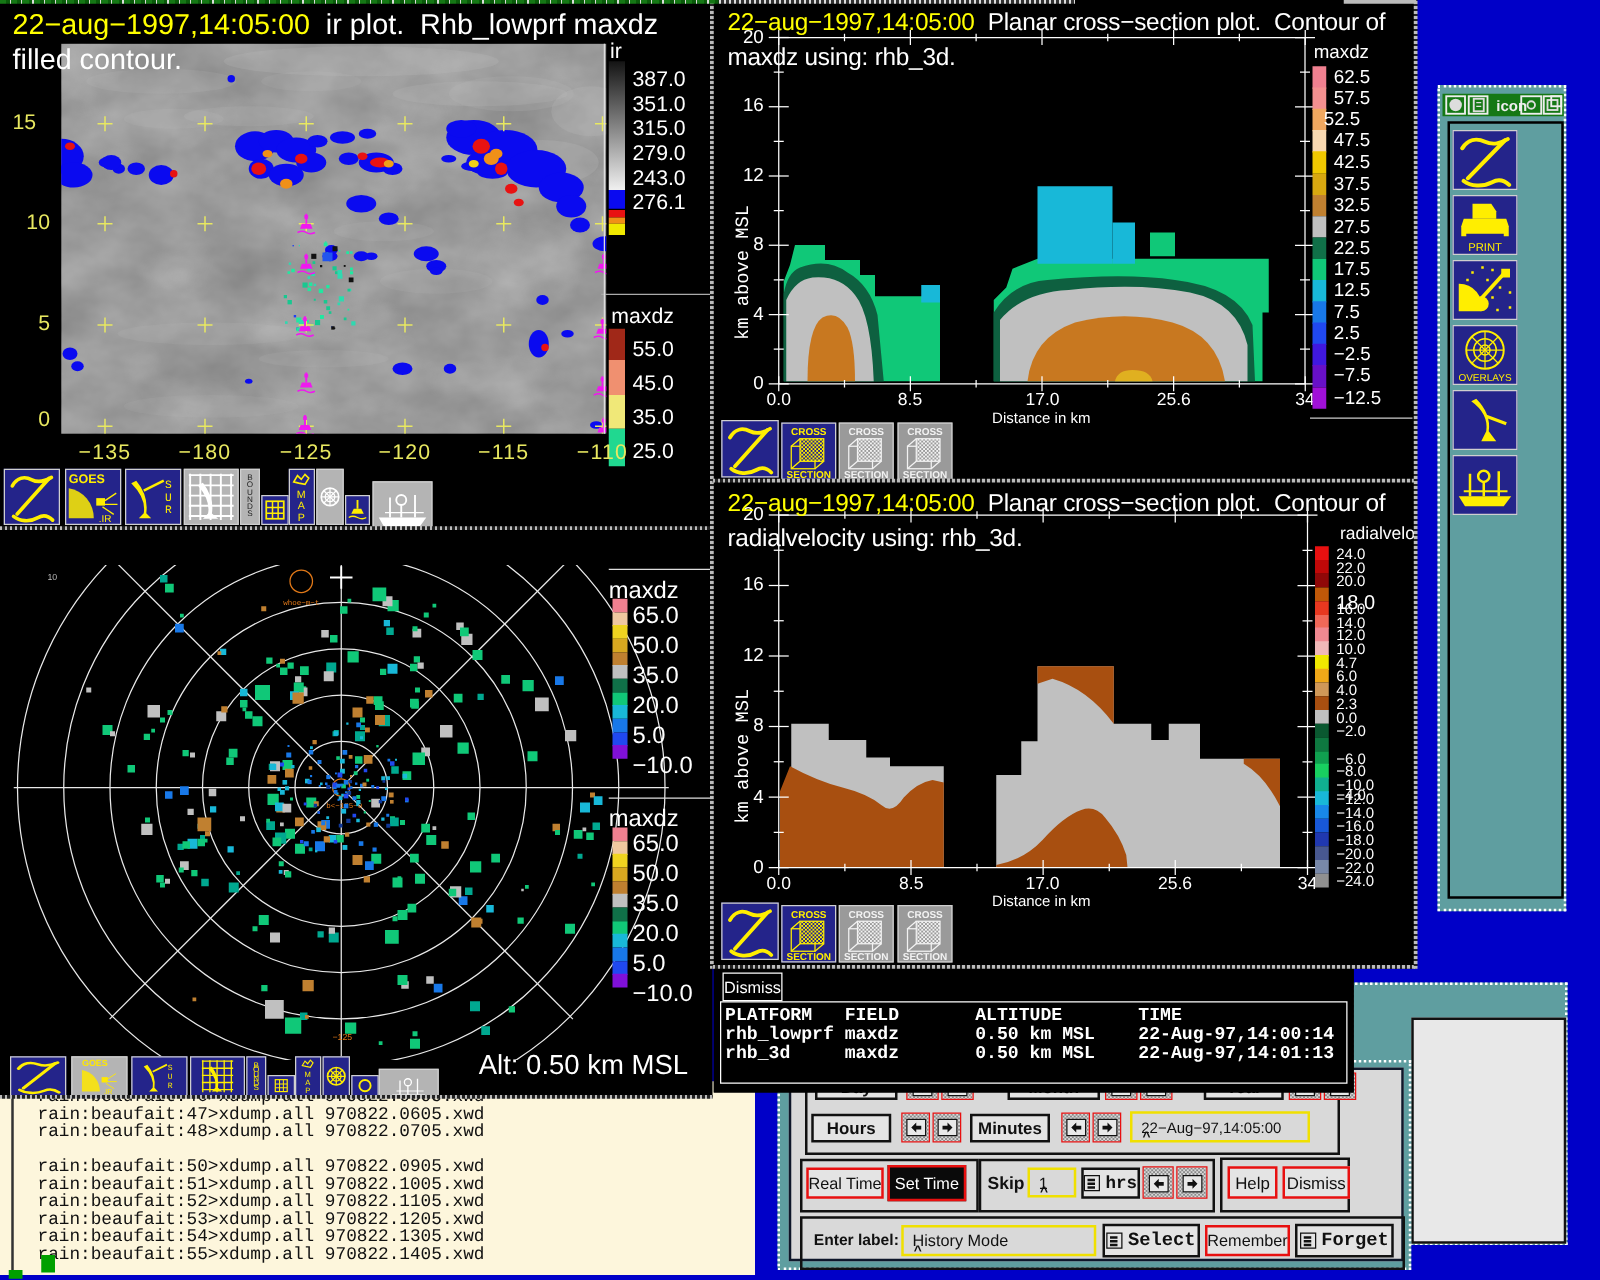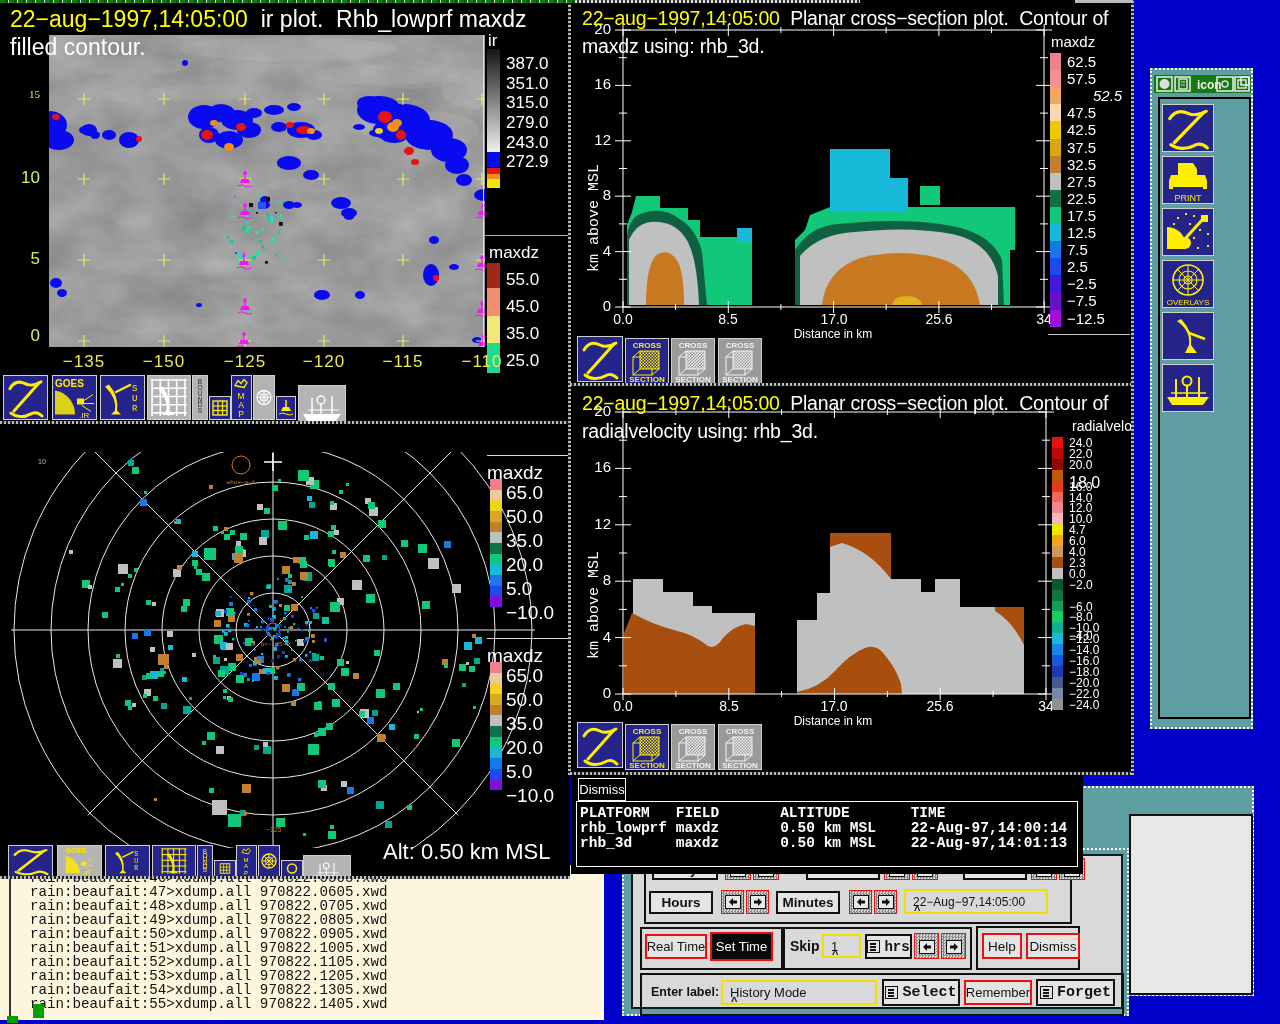--- a/index.html
+++ b/index.html
@@ -5,21 +5,20 @@
 .ttl{position:absolute;font-size:23px;letter-spacing:0px;white-space:pre;color:#fff;z-index:3;}
 .y{color:#ffff00;}
 .ttl2{position:absolute;font-size:19.5px;letter-spacing:-0.2px;white-space:pre;color:#fff;z-index:3;}
 .mono{font-family:'Liberation Mono',monospace;}
 svg{display:block;position:absolute;}
 </style></head><body>
 <div class="abs" style="left:0;top:865px;width:604px;height:155px;background:#fdf6dc;color:#111;font-family:'Liberation Mono',monospace;font-size:14.2px;overflow:hidden;">
     <div style="position:absolute;left:30px;top:5px;">rain:beaufait:46&gt;xdump.all 970822.0505.xwd</div>
     <div style="position:absolute;left:30px;top:19px;">rain:beaufait:47&gt;xdump.all 970822.0605.xwd</div>
     <div style="position:absolute;left:30px;top:33px;">rain:beaufait:48&gt;xdump.all 970822.0705.xwd</div>
-    <div style="position:absolute;left:30px;top:47px;">rain:beaufait:49&gt;xdump.all 970822.0805.xwd</div>
     <div style="position:absolute;left:30px;top:61px;">rain:beaufait:50&gt;xdump.all 970822.0905.xwd</div>
     <div style="position:absolute;left:30px;top:75px;">rain:beaufait:51&gt;xdump.all 970822.1005.xwd</div>
     <div style="position:absolute;left:30px;top:89px;">rain:beaufait:52&gt;xdump.all 970822.1105.xwd</div>
     <div style="position:absolute;left:30px;top:103px;">rain:beaufait:53&gt;xdump.all 970822.1205.xwd</div>
     <div style="position:absolute;left:30px;top:117px;">rain:beaufait:54&gt;xdump.all 970822.1305.xwd</div>
     <div style="position:absolute;left:30px;top:131px;">rain:beaufait:55&gt;xdump.all 970822.1405.xwd</div>
     <div style="position:absolute;left:9px;top:0;width:2px;height:155px;background:#333;"></div>
     <div style="position:absolute;left:33px;top:139px;width:11px;height:14px;background:#00a000;"></div>
   </div>
 <div class="abs" style="left:0;top:0;width:570px;height:424px;background:#000;overflow:hidden;">
@@ -266,37 +265,37 @@
     <div class="abs" style="left:487px;top:49px;width:13px;height:103px;background:linear-gradient(#141414,#f0f0f0);"></div>
     <div class="abs" style="left:487px;top:152px;width:13px;height:15px;background:#0a0af0;"></div>
     <div class="abs" style="left:487px;top:168px;width:13px;height:6px;background:#e81212;"></div>
     <div class="abs" style="left:487px;top:174px;width:13px;height:5px;background:#f09018;"></div>
     <div class="abs" style="left:487px;top:179px;width:13px;height:9px;background:#f0e800;"></div>
     <div class="abs" style="left:506px;top:54px;color:#fff;font-size:17px;">387.0</div>
     <div class="abs" style="left:506px;top:74px;color:#fff;font-size:17px;">351.0</div>
     <div class="abs" style="left:506px;top:93px;color:#fff;font-size:17px;">315.0</div>
     <div class="abs" style="left:506px;top:113px;color:#fff;font-size:17px;">279.0</div>
     <div class="abs" style="left:506px;top:133px;color:#fff;font-size:17px;">243.0</div>
-    <div class="abs" style="left:506px;top:152px;color:#fff;font-size:17px;">272.9</div>
+    <div class="abs" style="left:506px;top:152px;color:#fff;font-size:17px;">276.1</div>
     <div class="abs" style="left:481px;top:235px;width:89px;height:1px;background:#aaa;"></div>
     <div class="abs" style="left:489px;top:243px;color:#fff;font-size:17px;">maxdz</div>
     <div class="abs" style="left:487px;top:263px;width:13px;height:25px;background:#a02818;"></div>
     <div class="abs" style="left:487px;top:288px;width:13px;height:28px;background:#f09070;"></div>
     <div class="abs" style="left:487px;top:316px;width:13px;height:27px;background:#f0e878;"></div>
     <div class="abs" style="left:487px;top:343px;width:13px;height:30px;background:#20d890;"></div>
     <div class="abs" style="left:506px;top:270px;color:#fff;font-size:17px;">55.0</div>
     <div class="abs" style="left:506px;top:297px;color:#fff;font-size:17px;">45.0</div>
     <div class="abs" style="left:506px;top:324px;color:#fff;font-size:17px;">35.0</div>
     <div class="abs" style="left:506px;top:351px;color:#fff;font-size:17px;">25.0</div>
-    <div class="abs" style="left:10px;top:88px;width:30px;text-align:right;color:#e8e860;font-size:11px;font-family:Liberation Serif, serif;">15</div>
+    <div class="abs" style="left:10px;top:88px;width:30px;color:#e8e860;font-size:17px;">15</div>
     <div class="abs" style="left:10px;top:168px;width:30px;text-align:right;color:#e8e860;font-size:17px;">10</div>
     <div class="abs" style="left:10px;top:249px;width:30px;text-align:right;color:#e8e860;font-size:17px;">5</div>
     <div class="abs" style="left:10px;top:326px;width:30px;text-align:right;color:#e8e860;font-size:17px;">0</div>
     <div class="abs" style="left:56px;top:352px;width:56px;text-align:center;color:#e8e860;font-size:17px;letter-spacing:1px;">−135</div>
-    <div class="abs" style="left:136px;top:352px;width:56px;text-align:center;color:#e8e860;font-size:17px;letter-spacing:1px;">−150</div>
+    <div class="abs" style="left:136px;top:352px;width:56px;text-align:center;color:#e8e860;font-size:17px;letter-spacing:1px;">−180</div>
     <div class="abs" style="left:217px;top:352px;width:56px;text-align:center;color:#e8e860;font-size:17px;letter-spacing:1px;">−125</div>
     <div class="abs" style="left:296px;top:352px;width:56px;text-align:center;color:#e8e860;font-size:17px;letter-spacing:1px;">−120</div>
     <div class="abs" style="left:375px;top:352px;width:56px;text-align:center;color:#e8e860;font-size:17px;letter-spacing:1px;">−115</div>
     <div class="abs" style="left:454px;top:352px;width:56px;text-align:center;color:#e8e860;font-size:17px;letter-spacing:1px;">−110</div>
     <div class="abs" style="left:483px;top:35px;width:1px;height:312px;background:#ddd;"></div>
     <div class="abs" style="left:3px;top:375px;width:45px;height:45px;background:#24248a;border:1px solid #cfcfcf;box-sizing:border-box;">
       <svg width="43" height="43" viewBox="0 0 44 44" preserveAspectRatio="none">
         <g stroke="#ffee00" fill="none" stroke-width="3" stroke-linecap="round">
           <path d="M6 13 C10 6 16 5 22 8 C28 11 33 9 38 6"></path>
           <path d="M36 7 L10 36"></path>
@@ -977,21 +976,21 @@
       <text x="474" y="324" font-size="14" fill="#fff" text-anchor="middle" font-family="Liberation Sans">34</text>
       <text x="263" y="338" font-size="12" fill="#fff" text-anchor="middle" font-family="Liberation Sans">Distance in km</text>
       <text x="28" y="218" font-size="15" fill="#fff" text-anchor="middle" font-family="Liberation Mono" transform="rotate(-90 28 218)">km above MSL</text>
     </svg>
     <div class="abs" style="left:481px;top:33px;color:#fff;font-size:15px;">maxdz</div>
     <div class="abs" style="left:480px;top:53.0px;width:11px;height:17.6px;background:#f08090;"></div>
     <div class="abs" style="left:497px;top:53.0px;color:#fff;font-size:15px;">62.5</div>
     <div class="abs" style="left:480px;top:70.1px;width:11px;height:17.6px;background:#f49090;"></div>
     <div class="abs" style="left:497px;top:70.1px;color:#fff;font-size:15px;">57.5</div>
     <div class="abs" style="left:480px;top:87.2px;width:11px;height:17.6px;background:#f0a860;"></div>
-    <div class="abs" style="left:523px;top:87.2px;color:#fff;font-size:15px;font-style:italic;">52.5</div>
+    <div class="abs" style="left:489px;top:87.2px;color:#fff;font-size:15px;">52.5</div>
     <div class="abs" style="left:480px;top:104.3px;width:11px;height:17.6px;background:#f8d8b0;"></div>
     <div class="abs" style="left:497px;top:104.3px;color:#fff;font-size:15px;">47.5</div>
     <div class="abs" style="left:480px;top:121.4px;width:11px;height:17.6px;background:#f0c800;"></div>
     <div class="abs" style="left:497px;top:121.4px;color:#fff;font-size:15px;">42.5</div>
     <div class="abs" style="left:480px;top:138.5px;width:11px;height:17.6px;background:#d8a810;"></div>
     <div class="abs" style="left:497px;top:138.5px;color:#fff;font-size:15px;">37.5</div>
     <div class="abs" style="left:480px;top:155.6px;width:11px;height:17.6px;background:#c08030;"></div>
     <div class="abs" style="left:497px;top:155.6px;color:#fff;font-size:15px;">32.5</div>
     <div class="abs" style="left:480px;top:172.7px;width:11px;height:17.6px;background:#c0c0c0;"></div>
     <div class="abs" style="left:497px;top:172.7px;color:#fff;font-size:15px;">27.5</div>

